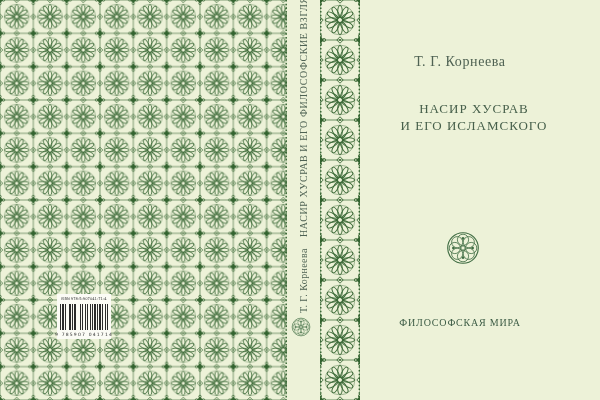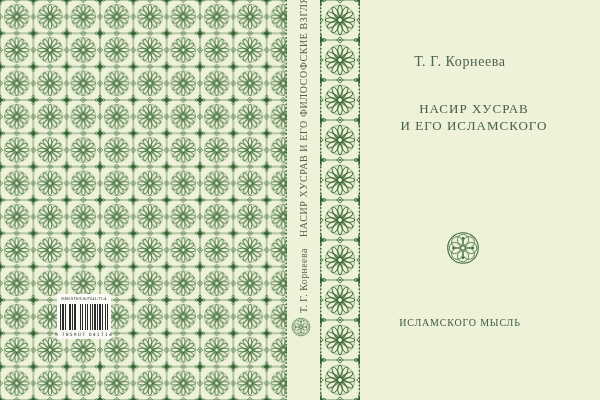--- a/index.html
+++ b/index.html
@@ -162,16 +162,16 @@
   <div class="spine-text spine-author">Т. Г. Корнеева</div>
 
   <div class="front-author">Т. Г. Корнеева</div>
 
   <div class="front-title">
     <div>НАСИР ХУСРАВ</div>
     <div>И ЕГО ИСЛАМСКОГО</div>
   </div>
 
   <div class="front-series">
-    <div>ИСЛАМСКОГО МЫСЛЬ</div>
+    <div>ФИЛОСОФСКАЯ МИРА</div>
   </div>
 
 </div>
 
 </body></html>

